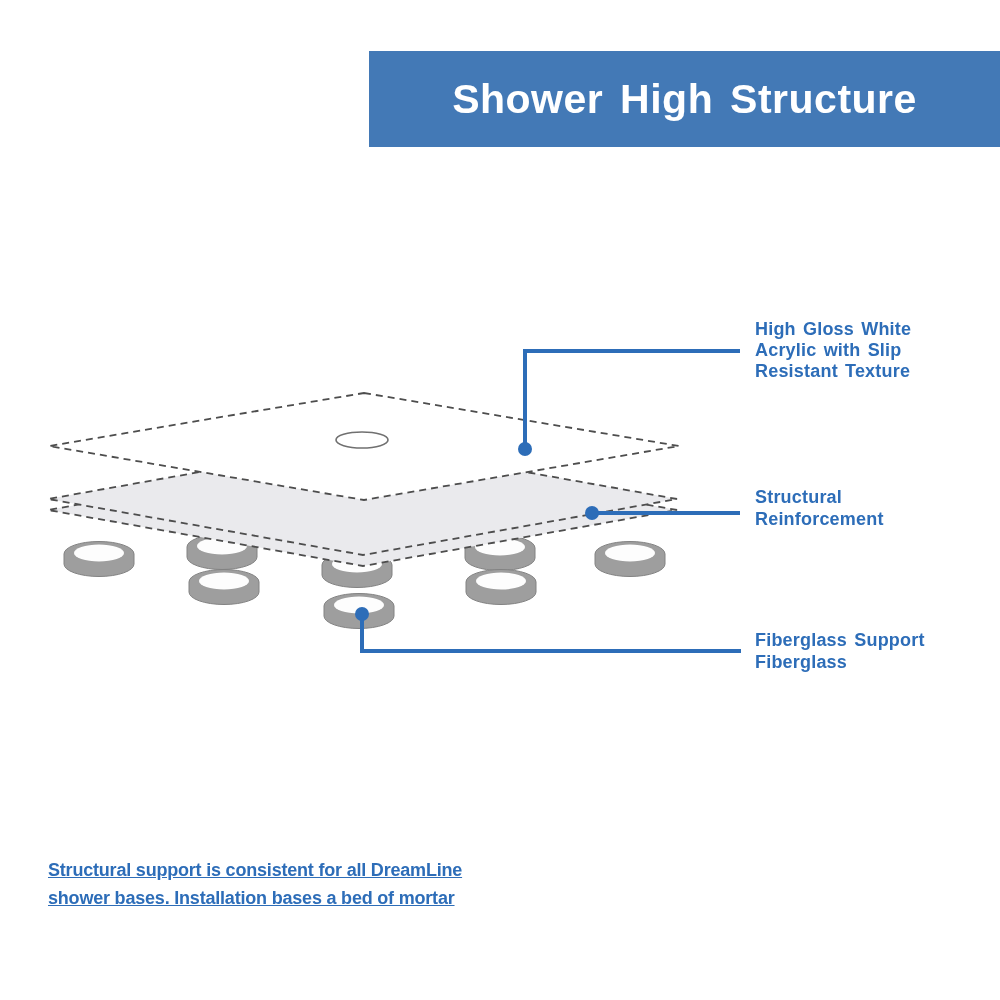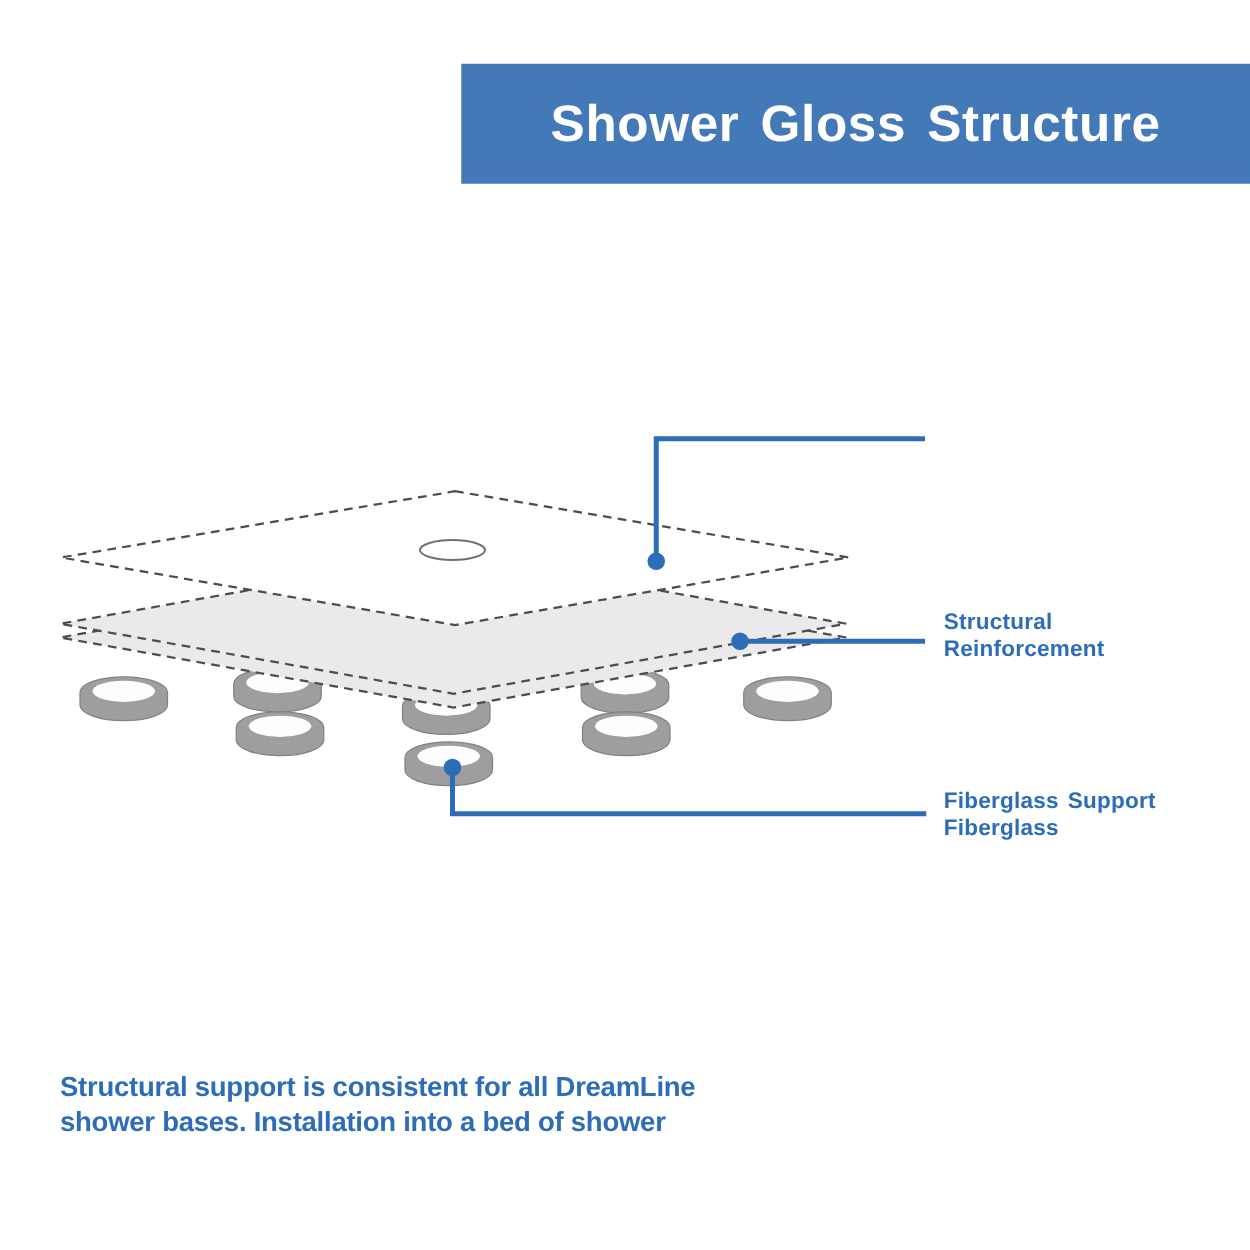--- a/index.html
+++ b/index.html
@@ -20,31 +20,31 @@
   .callout {
     position:absolute; left:755px; color:#2d6db8;
     font-weight:bold; font-size:18px; line-height:21px;
     letter-spacing:0.2px; word-spacing:2px; white-space:nowrap;
   }
   .callout-acrylic   { top:319px; }
   .callout-fiberglass{ top:486px; line-height:22px; }
   .callout-support   { top:629px; line-height:22px; }
   .footer-note {
     position:absolute; left:48px; top:856px; color:#2d6db8;
-    font-weight:bold; font-size:22px; line-height:28px;
-    letter-spacing:-0.2px; white-space:nowrap;
+    font-weight:bold; font-size:18px; line-height:28px;
+    letter-spacing:-0.2px; white-space:nowrap;text-decoration:underline;
   }
 </style>
 </head>
 <body>
 
 <div class="canvas">
 
   <div class="banner">
-    <span class="banner-title">Shower Gloss Structure</span>
+    <span class="banner-title">Shower High Structure</span>
   </div>
 
   <svg class="diagram-svg" width="1000" height="1000" viewBox="0 0 1000 1000">
     <defs>
       <g id="ring">
         <path d="M -35 0 A 35 12.5 0 0 1 35 0 L 35 10 A 35 12.5 0 0 1 -35 10 Z" fill="#9e9e9e" stroke="#828282" stroke-width="1"></path>
         <ellipse cx="0" cy="-1" rx="25" ry="8.5" fill="#fdfdfd"></ellipse>
       </g>
     </defs>
 
@@ -77,29 +77,34 @@
       <polyline points="740,513 592,513"></polyline>
       <polyline points="362,614 362,651 741,651"></polyline>
     </g>
     <g fill="#2d6db8">
       <circle cx="525" cy="449" r="7"></circle>
       <circle cx="592" cy="513" r="7"></circle>
       <circle cx="362" cy="614" r="7"></circle>
     </g>
   </svg>
 
+  <div class="callout callout-acrylic">
+    <div>High Gloss White</div>
+    <div>Acrylic with Slip</div>
+    <div>Resistant Texture</div>
+  </div>
 
   <div class="callout callout-fiberglass">
     <div>Structural</div>
     <div>Reinforcement</div>
   </div>
 
   <div class="callout callout-support">
     <div>Fiberglass Support</div>
     <div>Fiberglass</div>
   </div>
 
   <div class="footer-note">
     <div>Structural support is consistent for all DreamLine</div>
-    <div>shower bases. Installation into a bed of shower</div>
+    <div>shower bases. Installation bases a bed of mortar</div>
   </div>
 
 </div>
 
 </body></html>

